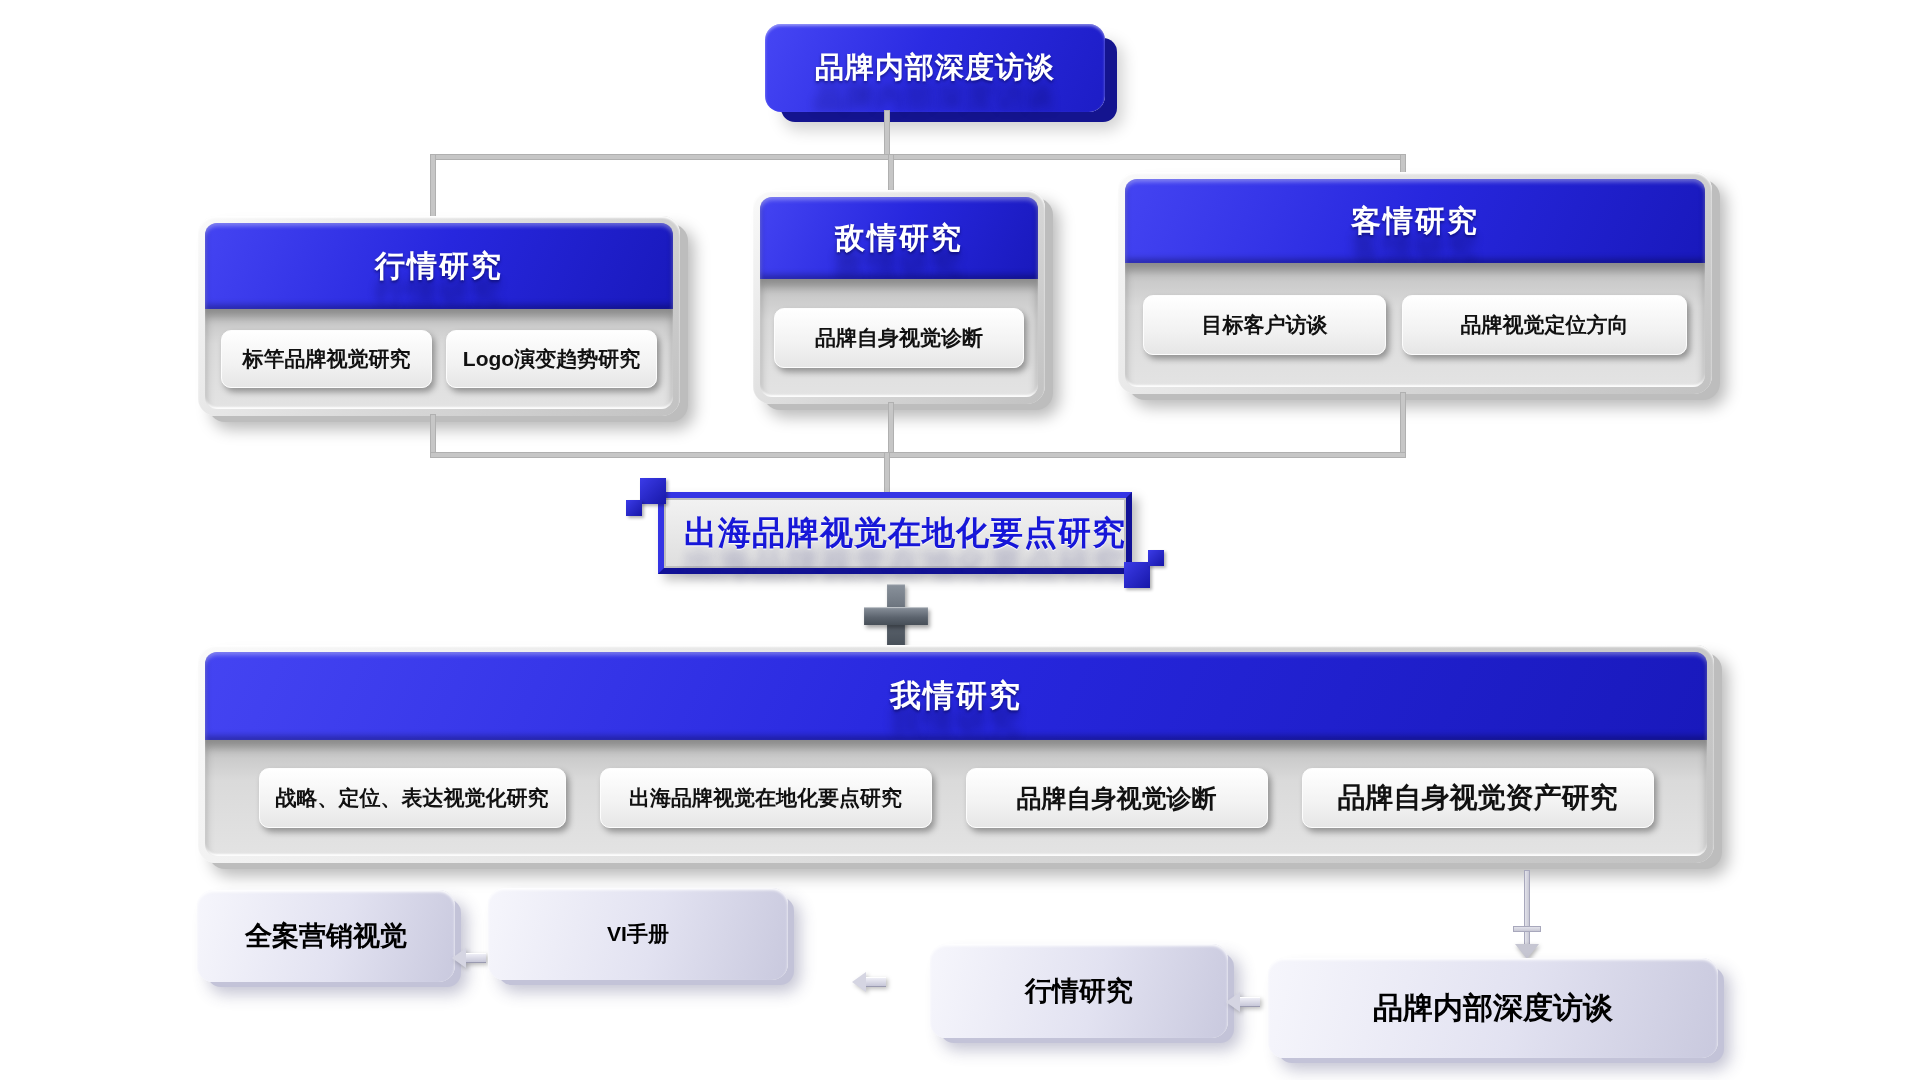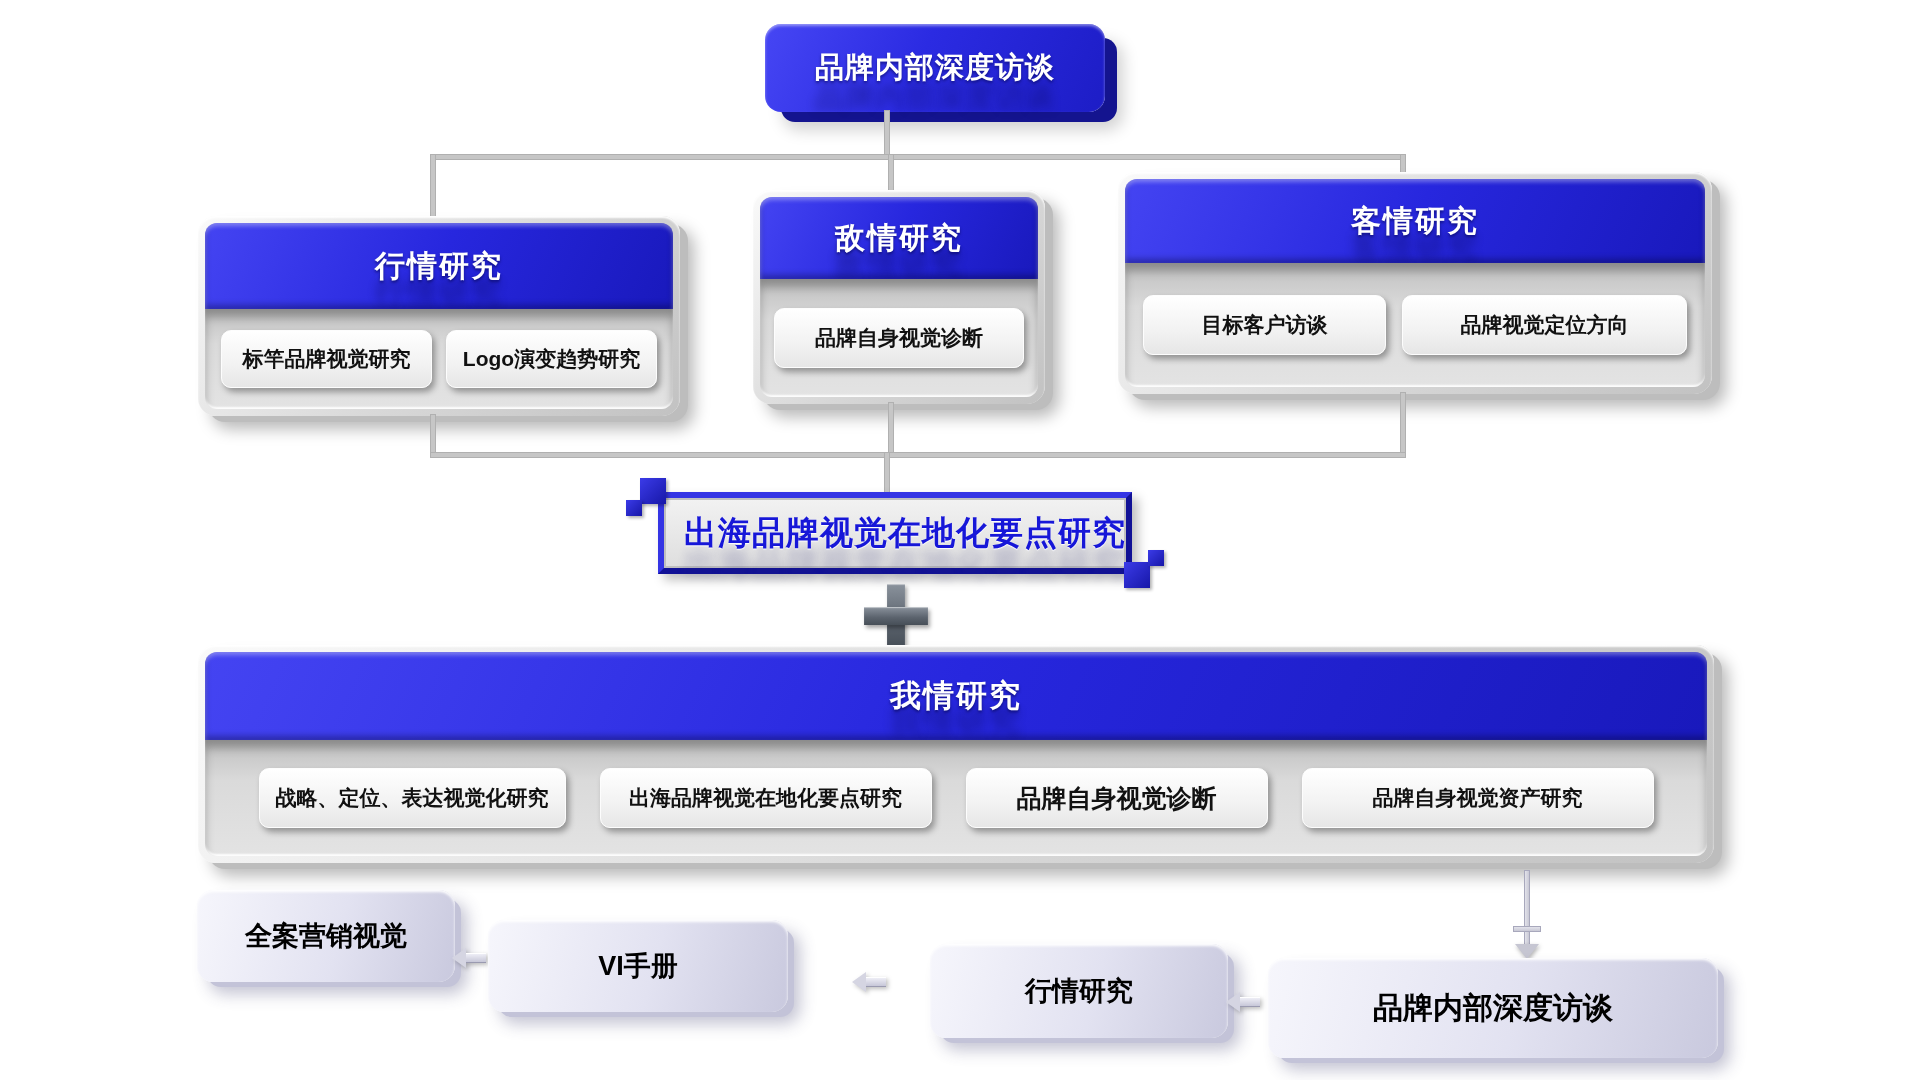--- a/index.html
+++ b/index.html
@@ -166,40 +166,40 @@
     <div class="panel-body" style="gap:34px;padding:12px 60px">
       <div class="pill" style="flex:0 0 305px;height:58px;font-size:21px">
         <span>战略、定位、表达视觉化研究</span>
       </div>
       <div class="pill" style="flex:0 0 330px;height:58px;font-size:21px">
         <span>出海品牌视觉在地化要点研究</span>
       </div>
       <div class="pill" style="flex:0 0 300px;height:58px;font-size:25px">
         <span>品牌自身视觉诊断</span>
       </div>
-      <div class="pill" style="flex:0 0 350px;height:58px;font-size:21px">
+      <div class="pill" style="flex:0 0 350px;height:58px;font-size:28px">
         <span>品牌自身视觉资产研究</span>
       </div>
     </div>
   </div>
 
   <div class="darrow-shaft" style="left:1524px;top:870px;height:76px"></div>
   <div class="darrow-flange" style="left:1513px;top:926px;width:28px"></div>
   <div class="darrow-head" style="left:1515px;top:944px"></div>
 
   <div class="bbox" style="left:197px;top:890px;width:258px;height:92px;font-size:27px">
     <span>全案营销视觉</span>
   </div>
 
   <div class="larrow" style="left:452px;top:948px">
     <div class="head"></div>
       <div class="shaft"></div>
   </div>
 
-  <div class="bbox" style="left:488px;top:920px;width:300px;height:92px;font-size:27px">
+  <div class="bbox" style="left:488px;top:888px;width:300px;height:92px;font-size:21px">
     <span>VI手册</span>
   </div>
 
   <div class="larrow" style="left:852px;top:972px">
     <div class="head"></div>
       <div class="shaft"></div>
   </div>
 
   <div class="bbox" style="left:930px;top:944px;width:298px;height:94px;font-size:27px">
     <span>行情研究</span>

